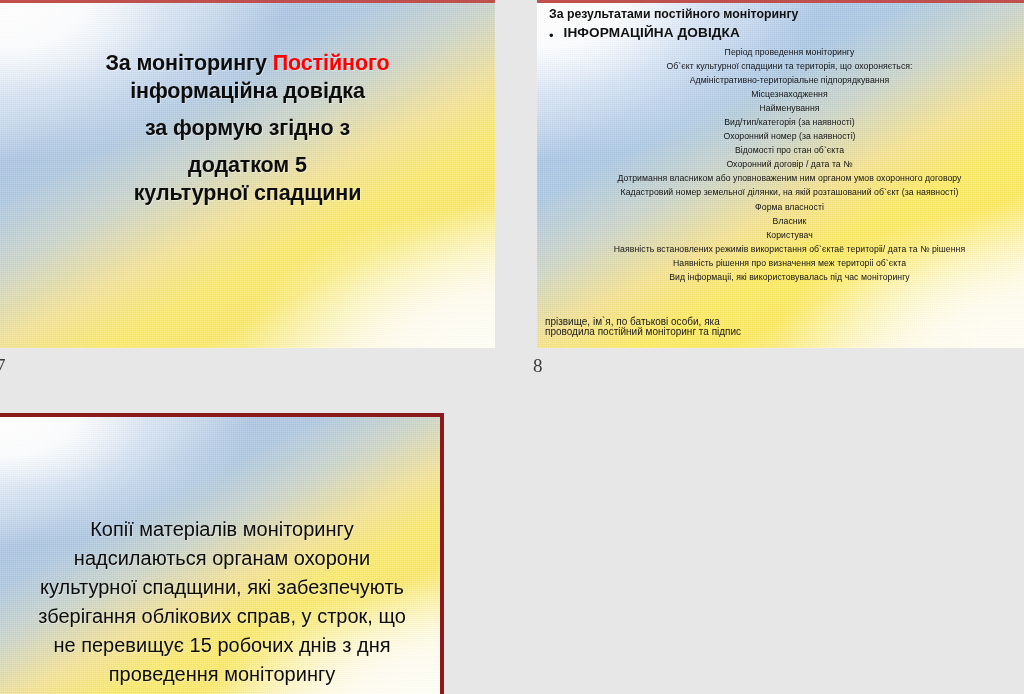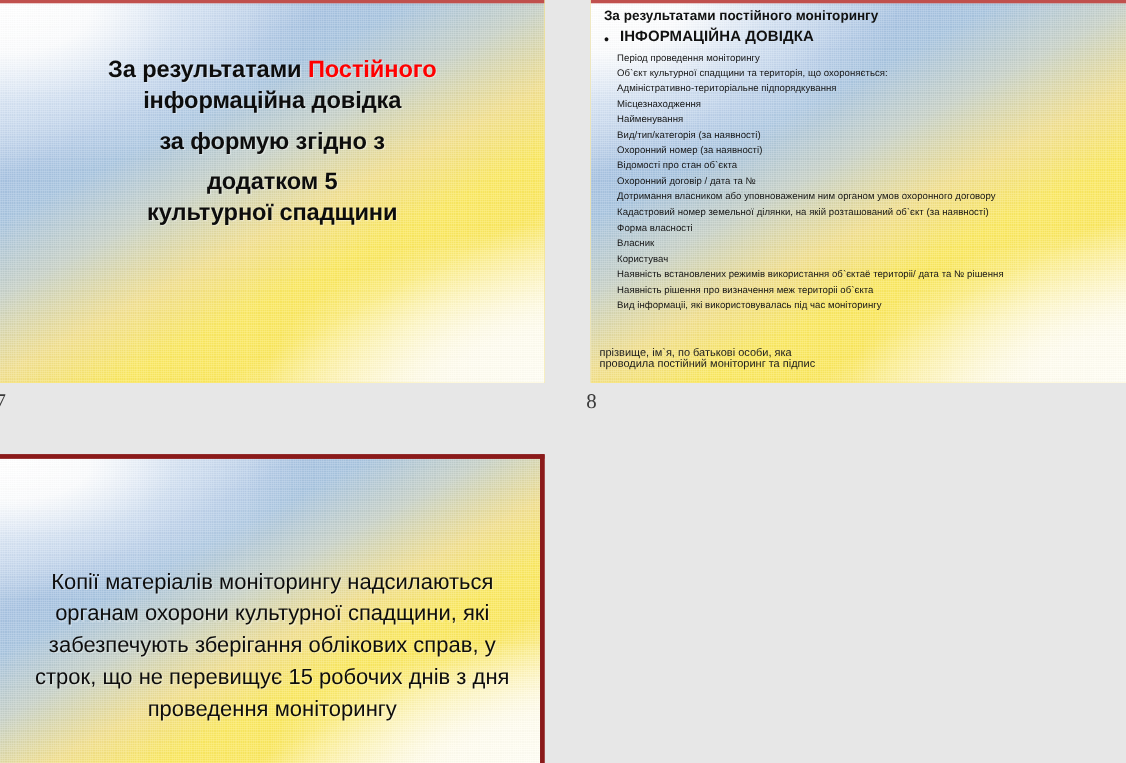--- a/index.html
+++ b/index.html
@@ -21,21 +21,21 @@
     position: absolute;
     inset: 0;
     background: #e7e7e7;
   }
 
   
   .slide {
     position: absolute;
     overflow: hidden;
     box-sizing: border-box;
-    background: #fde047;
+    background: #fef9c3;
   }
   .slide-surface {
     position: absolute;
     inset: 0;
     overflow: hidden;
   }
   
   .bg {
     position: absolute;
     inset: 0;
@@ -143,20 +143,21 @@
     letter-spacing: .1px;
   }
   .s8-list {
     position: absolute;
     left: 24px;
     right: 6px;
     top: 45px;
     margin: 0;
     padding: 0;
     list-style: none;
+    text-align: center;
   }
   .s8-list li {
     font-size: 8.7px;
     line-height: 14.05px;
     color: #141414;
     white-space: nowrap;
     letter-spacing: .05px;
   }
   .s8-list li.wrap { white-space: normal; line-height: 13.2px; }
   .s8-foot {
@@ -166,21 +167,21 @@
     top: 317px;
     font-size: 10px;
     line-height: 9.6px;
     color: #1a1a1a;
   }
 
   
   #slide9 {
     left: 0px;
     top: 413px;
-    width: 495px;
+    width: 444px;
     height: 281px;
     border: 4px solid #8b1a1a;
     border-left: 0;
     border-bottom: 0;
     background: #8b1a1a;
     padding: 0;
   }
   #slide9 .slide-surface {
     inset: 0;
   }
@@ -210,21 +211,21 @@
 <body>
 
 <div id="sorter">
 
   <div class="slide" id="slide7">
     <div class="slide-surface">
       <div class="bg"></div>
       <div class="topbar"></div>
       <div class="content">
         <div class="s7-title">
-          <span class="s7-line"><span>За результатами </span><span class="hl">Постійного</span></span>
+          <span class="s7-line"><span>За моніторингу </span><span class="hl">Постійного</span></span>
           <span class="s7-line">інформаційна довідка</span>
           <span class="s7-gap"></span>
           <span class="s7-line">за формую згідно з</span>
           <span class="s7-gap"></span>
           <span class="s7-line">додатком 5</span>
           <span class="s7-line">культурної спадщини</span>
         </div>
       </div>
     </div>
   </div>

